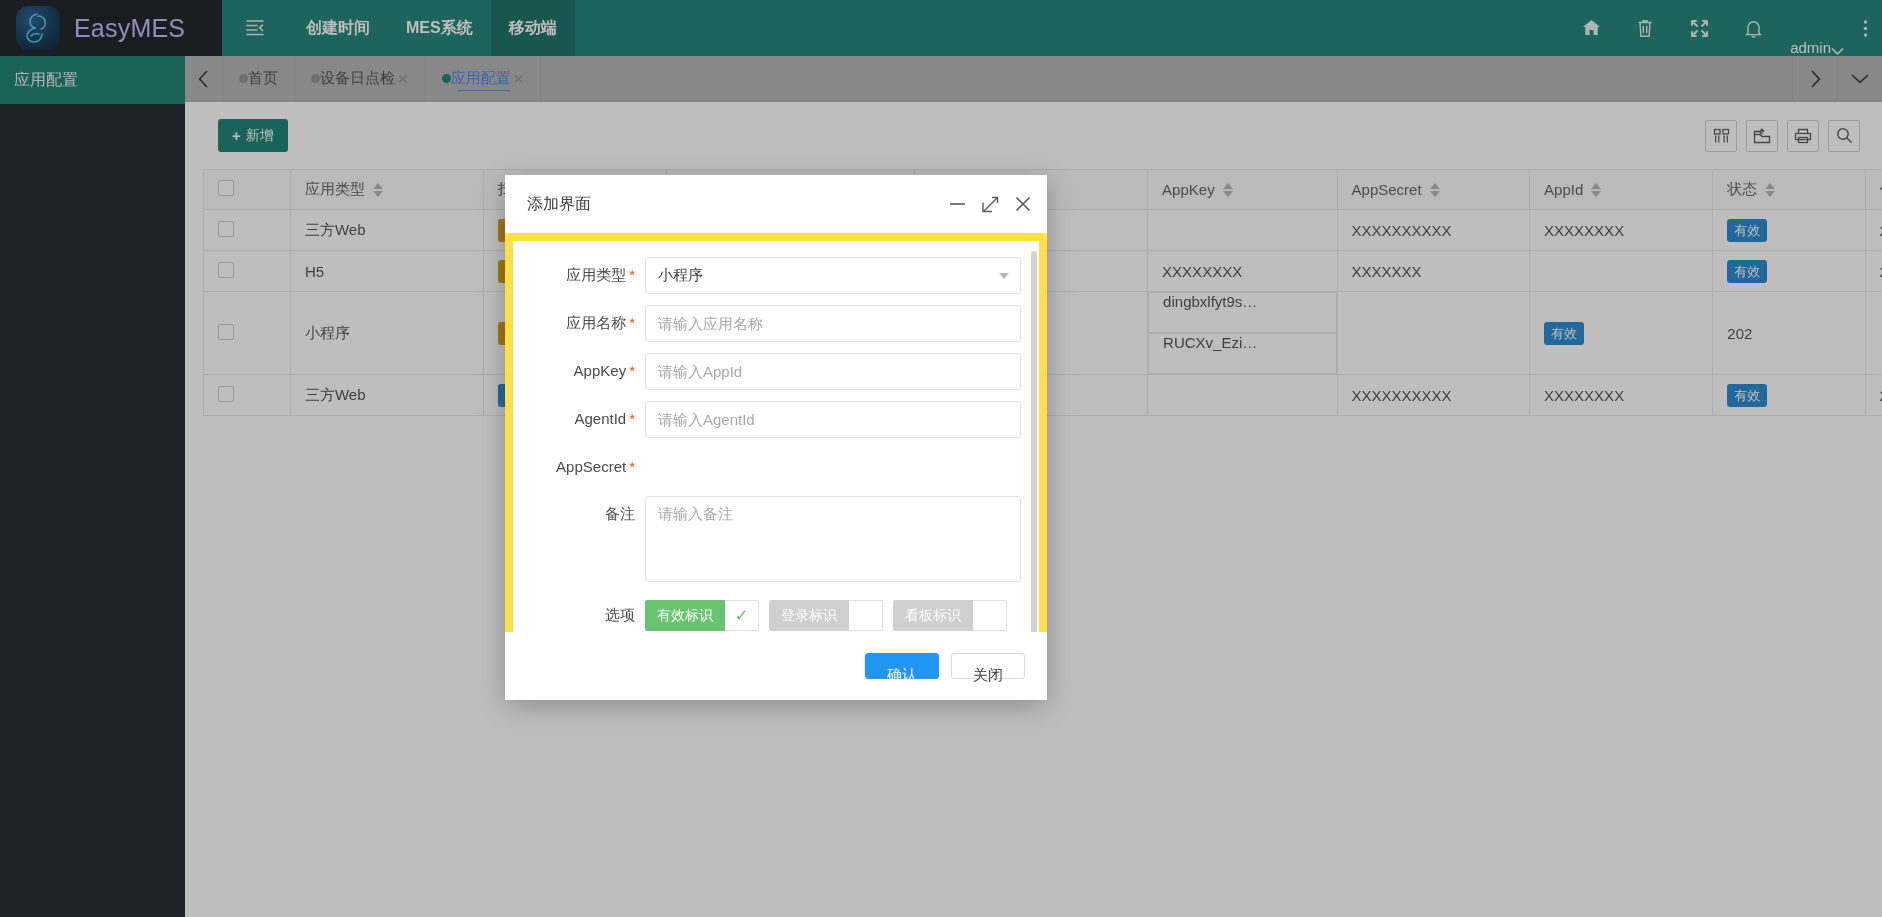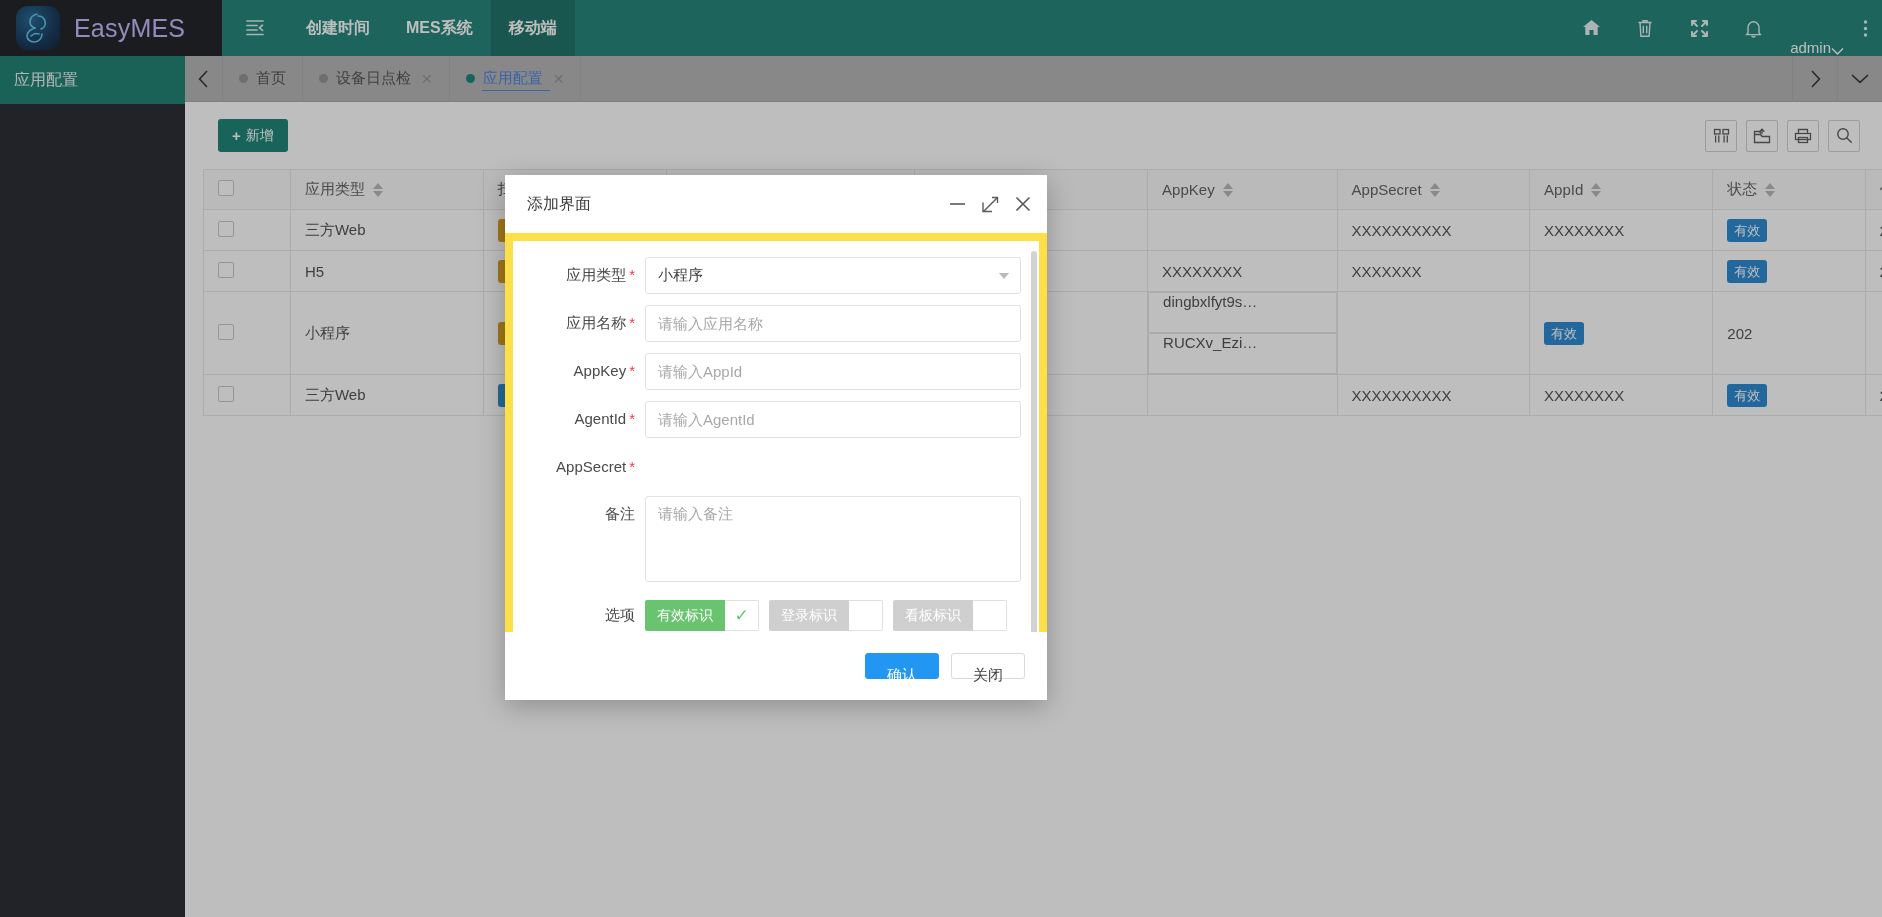--- a/index.html
+++ b/index.html
@@ -82,21 +82,21 @@
     background: #b2b2b2; display: flex; align-items: stretch;
     border-bottom: 1px solid #a6a6a6;
   }
   .tab-arrow {
     width: 38px; display: flex; align-items: center; justify-content: center;
     color: #2a2a2a; font-size: 17px; border-right: 1px solid #a8a8a8;
     background: #b2b2b2;
   }
   .tabs { display: flex; align-items: stretch; }
   .tab {
-    display: flex; align-items: center; gap: 8px; padding: 0 16px;
+    display: flex; align-items: center; padding: 0 16px;
     border-right: 1px solid #a8a8a8; color: #4b4b4b; font-size: 15px;
     position: relative; white-space: nowrap;
   }
   .tab .dot {
     width: 9px; height: 9px; border-radius: 50%; background: #8e8e8e;
     display: inline-block; flex: 0 0 9px;
   }
   .tab.active { color: #3f7fe0; }
   .tab.active .dot { background: #0f7d70; }
   .tab.active::after {

